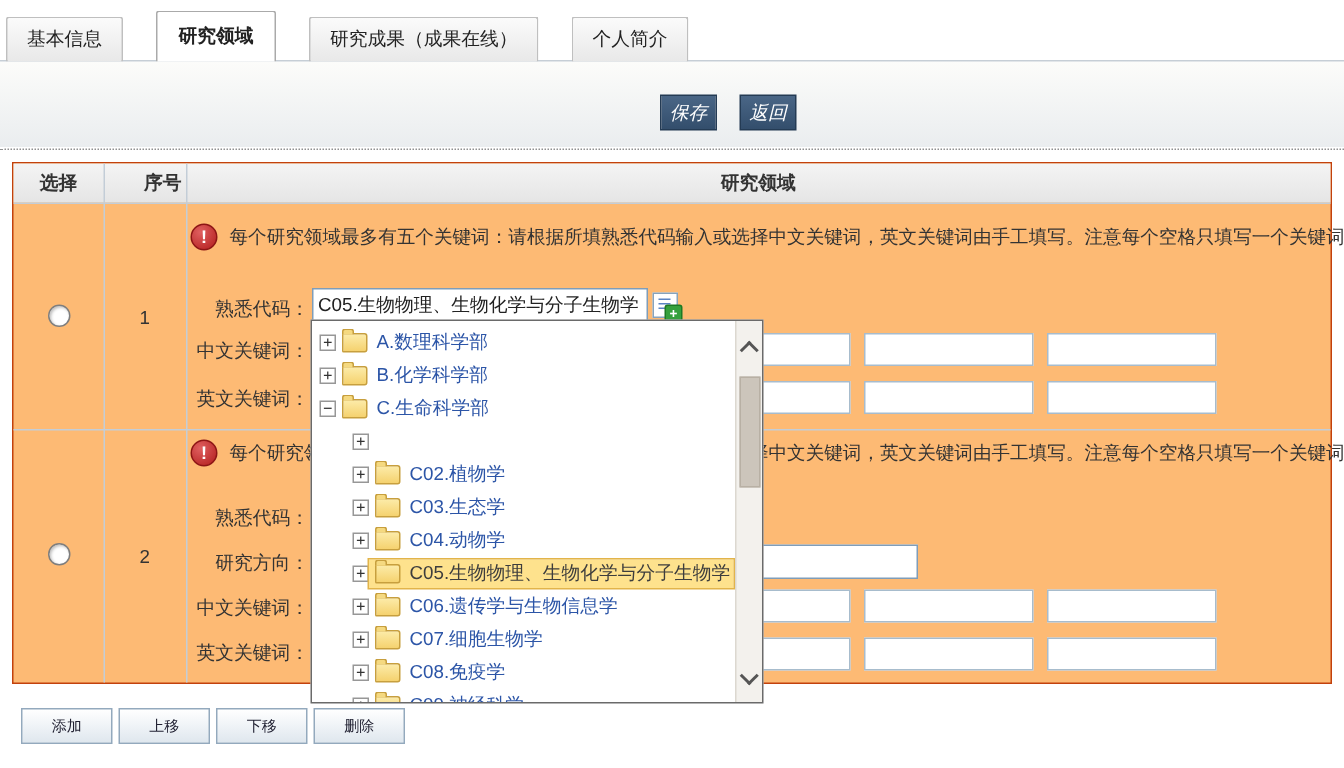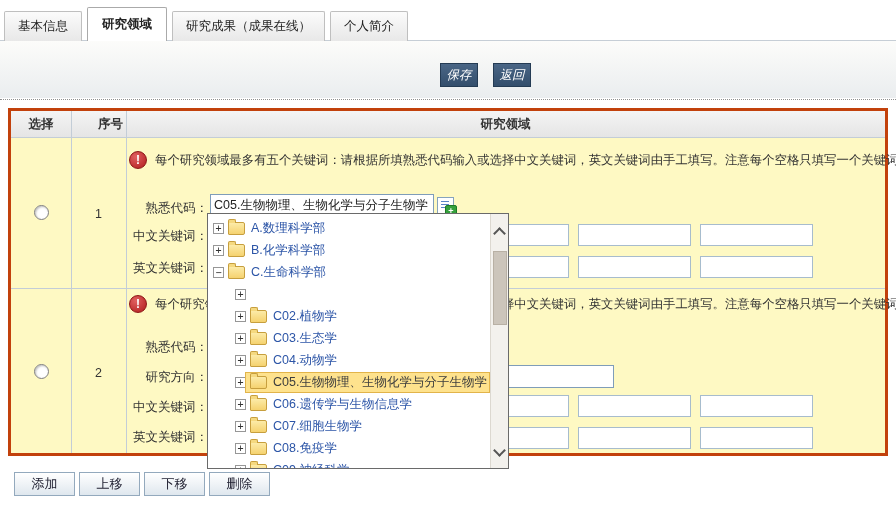--- a/index.html
+++ b/index.html
@@ -1,35 +1,35 @@
 <!DOCTYPE html>
 <html><head>
 <meta charset="utf-8">
 <style>
   html,body{margin:0;padding:0;background:#fff;}
   .screen{position:relative;width:896px;height:512px;overflow:hidden;background:#fff;
           font-family:"Liberation Sans",sans-serif;font-size:12.5px;color:#333;}
 
   
-  .tabbar{position:absolute;left:4px;top:8px;height:33px;display:flex;align-items:flex-end;gap:5px;z-index:3;}
+  .tabbar{position:absolute;left:4px;top:8px;height:33px;display:flex;align-items:flex-end;gap:22px;z-index:3;}
   .tab{padding:6px 13px;background:linear-gradient(#fbfbfb,#e8e8e8);border:1px solid #bfbfbf;border-bottom:none;
        font-size:12.5px;color:#222;border-radius:2px 2px 0 0;cursor:pointer;}
   .tab.active{background:#fff;font-weight:bold;padding:8px 14px;position:relative;z-index:4;border-color:#aaa;}
   .tabline{position:absolute;top:40px;left:0;width:896px;border-top:1px solid #c6ced6;z-index:2;}
   .band{position:absolute;top:41px;left:0;width:896px;height:57px;background:linear-gradient(#fcfcfa,#eaedef);}
 
   
   .navy{position:absolute;top:63px;width:38px;height:24px;background:linear-gradient(#4a6686,#334e6c);
         border:1px solid #243b54;color:#fff;font-size:12.5px;font-family:inherit;padding:0;cursor:pointer;font-style:italic;}
   .navy.save{left:440px;} .navy.back{left:493px;}
 
   .dashed{position:absolute;top:99px;left:0;width:896px;border-top:1px dotted #909090;}
 
   
-  .tbl{position:absolute;left:8px;top:108px;width:880px;height:348px;border:3px solid #c2410c;box-sizing:border-box;background:#fef9c3;}
+  .tbl{position:absolute;left:8px;top:108px;width:880px;height:348px;border:1px solid #c2410c;box-sizing:border-box;background:#fdba74;}
   .thead{position:absolute;top:0;left:0;right:0;height:26px;background:linear-gradient(#f4f4f4,#e5e5e5);border-bottom:1px solid #c3cdd7;}
   .th{position:absolute;top:0;height:26px;line-height:26px;text-align:center;font-weight:bold;}
   .th.sel{left:0;width:60px;} .th.idx{left:72px;width:55px;} .th.main{left:115px;right:0;}
   .vline{position:absolute;top:0;bottom:0;border-left:1px solid #c3cdd7;}
   .v1{left:60px;} .v2{left:115px;}
   .rowline{position:absolute;top:177px;left:0;right:0;border-top:1px solid #c3cdd7;}
 
   .radio{position:absolute;left:23px;width:13px;height:13px;border:1px solid #7e7e7e;border-radius:50%;
          background:#fff;box-shadow:inset 1px 1px 2px rgba(0,0,0,.25);cursor:pointer;}
   .idxv{position:absolute;left:60px;width:55px;text-align:center;}
@@ -47,21 +47,21 @@
   .picker{position:absolute;left:426px;top:86px;width:17px;height:17px;background:#fff;border:1px solid #86a3bd;
           box-sizing:border-box;cursor:pointer;}
   .picker::before{content:"";position:absolute;left:3px;top:3px;width:8px;height:1px;background:#5b84c4;
           box-shadow:0 3px 0 #5b84c4,0 6px 0 #5b84c4;}
   .picker::after{content:"+";position:absolute;right:-4px;bottom:-4px;width:10px;height:10px;background:#35a03c;
           border:1px solid #1d7a24;border-radius:2px;color:#fff;font:bold 9px/10px "Liberation Sans",sans-serif;text-align:center;}
 
   
   .actions{position:absolute;left:14px;top:472px;display:flex;gap:4px;}
   .act-btn{min-width:61px;height:24px;background:linear-gradient(#ffffff,#dfe7ee);border:1px solid #93a9bd;
-           color:#223;font-size:13px;font-family:inherit;cursor:pointer;}
+           color:#223;font-size:10px;font-family:inherit;cursor:pointer;}
 
   
   .popup{position:absolute;left:207px;top:213px;width:302px;height:256px;background:#fff;border:1px solid #6a6a6a;
          box-sizing:border-box;z-index:20;}
   .tree{position:absolute;left:0;top:0;right:17px;bottom:0;overflow:hidden;margin:0;padding:3px 0 0 5px;list-style:none;}
   .tree li{height:22px;display:flex;align-items:center;white-space:nowrap;cursor:pointer;}
   .tree li.child{padding-left:22px;}
   .exp{width:11px;height:11px;box-sizing:border-box;border:1px solid #979797;background:#fff;
        font:10px/9px "DejaVu Sans Mono",monospace;text-align:center;color:#333;flex:0 0 auto;cursor:pointer;}
   .folder{width:15px;height:11px;margin:0 4px;background:linear-gradient(#fcebA8,#f5d26f);

